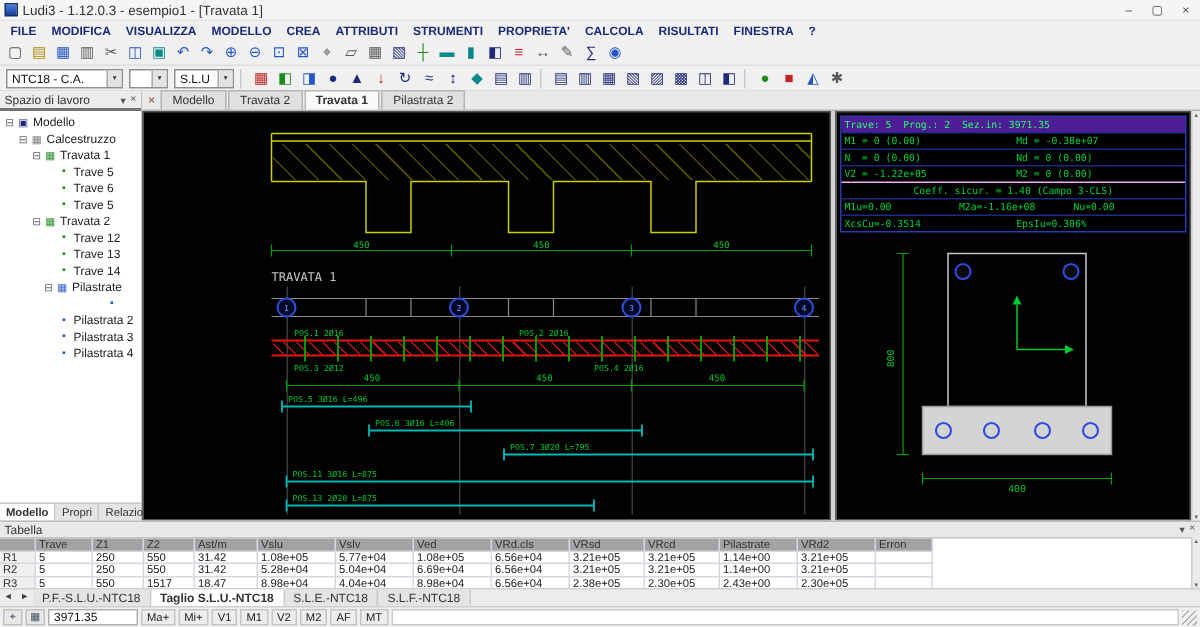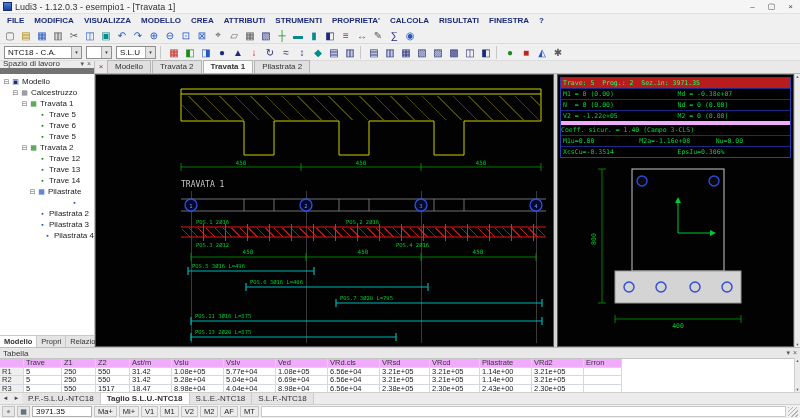--- a/index.html
+++ b/index.html
@@ -22,21 +22,21 @@
   .toolbar1{top:27px}
   .toolbar2{top:44px}
   .tbicon{width:15px;height:15px;display:inline-flex;align-items:center;justify-content:center;font-size:10px;border:1px solid transparent;margin:0 0.5px;cursor:default}
   .tbsep{width:4px;height:13px;border-left:1px solid #c9c9c9;margin:0 2px}
   .c-gray{color:#5a5a5a}.c-blue{color:#2457c5}.c-teal{color:#0b8a8a}.c-green{color:#1e8a1e}.c-red{color:#c22222}.c-yellow{color:#b08a00}.c-navy{color:#202a7a}
   .combo{display:flex;align-items:center;background:#fff;border:1px solid #8f8f8f;height:13px;font-size:8px;margin:0 2px;padding-left:3px;color:#111}
   .combo .arrow{margin-left:auto;width:10px;height:11px;background:#e3e3e3;border-left:1px solid #aaa;font-size:5px;line-height:11px;text-align:center;color:#333}
 
   
   .sidebar{position:absolute;left:0;top:61px;width:95px;height:286px;background:#fff;border-right:1px solid #c0c0c0}
-  .side-header{height:13px;background:#ececec;border-bottom:6px solid #737373;display:flex;align-items:flex-end;font-size:8px;padding:0 3px;color:#333}
+  .side-header{height:13px;background:#ececec;border-bottom:2px solid #737373;display:flex;align-items:center;font-size:8px;padding:0 3px;color:#333}
   .hicons{margin-left:auto;display:flex;gap:3px;font-size:7px;color:#555}
   .tree{padding-top:2px;font-size:8px;overflow:hidden;height:258px}
   .tree-item{display:flex;align-items:center;height:11px;white-space:nowrap;cursor:default}
   .expander{width:9px;font-size:7px;color:#666;text-align:center;flex:none}
   .ticon{width:9px;font-size:7px;text-align:center;margin-right:2px;flex:none}
   .ic-navy{color:#202a7a}.ic-blue{color:#2457c5}.ic-green{color:#1e8a1e}.ic-gray{color:#777}
   .side-tabs{position:absolute;bottom:0;left:0;right:0;height:12px;display:flex;background:#e4e4e4;border-top:1px solid #c8c8c8}
   .side-tab{padding:0 4px;font-size:7.5px;line-height:11px;border-right:1px solid #c8c8c8;color:#333}
   .side-tab.active{background:#fff;font-weight:bold}
 
@@ -49,34 +49,34 @@
   
   .viewport{position:absolute;left:95px;top:74px;width:459px;height:273px;background:#020202;border:1px solid #555;overflow:hidden}
   .hatch-yellow{position:absolute;left:86px;top:21px;width:358px;height:24px;background:repeating-linear-gradient(45deg,transparent 0 10px,rgba(200,200,0,.35) 10px 11px)}
   .hatch-red{position:absolute;left:86px;top:153px;width:363px;height:9px;background:repeating-linear-gradient(45deg,transparent 0 5px,rgba(220,20,20,.85) 5px 6px)}
   .hatch-ticks{position:absolute;left:86px;top:149px;width:363px;height:17px;background:repeating-linear-gradient(90deg,transparent 0 21px,rgba(0,170,0,.9) 21px 22px)}
   .splitter{position:absolute;left:554px;top:74px;width:3px;height:273px;background:#d4d4d4}
 
   
   .rightpanel{position:absolute;left:557px;top:74px;width:237px;height:273px;background:#020202;border:1px solid #555;overflow:hidden}
   .info-box{position:absolute;left:2px;top:2px;right:2px;border:1px solid #2a3bb0;color:#00d23c;font-family:"DejaVu Sans Mono",monospace;font-size:6.5px;line-height:10px;background:#000}
-  .info-title{background:#b91c1c;color:#2bff6a;padding:0 2px;white-space:pre}
+  .info-title{background:#4c1d95;color:#2bff6a;padding:0 2px;white-space:pre}
   .info-row{display:flex;border-top:1px solid #1c2a86}
   .info-cell{flex:1;padding:0 2px;white-space:pre;overflow:hidden}
-  .info-mid{border-top:4px solid #f0abfc;white-space:pre}
+  .info-mid{border-top:1px solid #f0abfc;text-align:center;white-space:pre}
   .section-svg{position:absolute;left:2px;top:86px}
   .vscroll{position:absolute;left:794px;top:74px;width:6px;height:273px;background:#ebebeb;border-left:1px solid #ccc;display:flex;flex-direction:column;justify-content:space-between;font-size:4px;color:#666;text-align:center}
 
   
   .tabella-header{position:absolute;left:0;top:347px;width:800px;height:11px;background:#e8e8e8;border-top:1px solid #bdbdbd;display:flex;align-items:center;font-size:8px;padding:0 3px;color:#333}
   .table{position:absolute;left:0;top:358px;width:794px;height:34px;background:#fff;font-size:7.5px;border-top:1px solid #c5c5c5}
   .thead,.trow{display:flex;height:8.5px;line-height:8px}
   .cell{border-right:1px solid #d4d8e0;border-bottom:1px solid #d4d8e0;padding:0 2px;overflow:hidden;white-space:nowrap}
   .rowhdr{width:24px;background:#efefef;color:#333;flex:none}
-  .thead .cell{background:#f0abfc;color:#333}
+  .thead .cell{background:#a3a3a3;color:#333}
   .cells{display:flex;flex:none}
   .cells .cell:nth-child(1){width:38px}
   .cells .cell:nth-child(2){width:34px}
   .cells .cell:nth-child(3){width:34px}
   .cells .cell:nth-child(4){width:42px}
   .cells .cell:nth-child(5){width:52px}
   .cells .cell:nth-child(6){width:52px}
   .cells .cell:nth-child(7){width:52px}
   .cells .cell:nth-child(8){width:52px}
   .cells .cell:nth-child(9){width:50px}
@@ -286,21 +286,21 @@
         <div class="tree-item" style="padding-left: 29px;">
         <span class="expander"></span>
         <span class="ticon ic-blue">▪</span>
         <span>Pilastrata 2</span>
       </div>
         <div class="tree-item" style="padding-left: 29px;">
         <span class="expander"></span>
         <span class="ticon ic-blue">▪</span>
         <span>Pilastrata 3</span>
       </div>
-        <div class="tree-item" style="padding-left: 29px; justify-content: flex-end;">
+        <div class="tree-item" style="padding-left: 29px;">
         <span class="expander"></span>
         <span class="ticon ic-blue">▪</span>
         <span>Pilastrata 4</span>
       </div>
       </div>
     <div class="side-tabs">
 
     <span class="side-tab active">Modello</span>
         <span class="side-tab">Propri</span>
         <span class="side-tab">Relazio</span>

